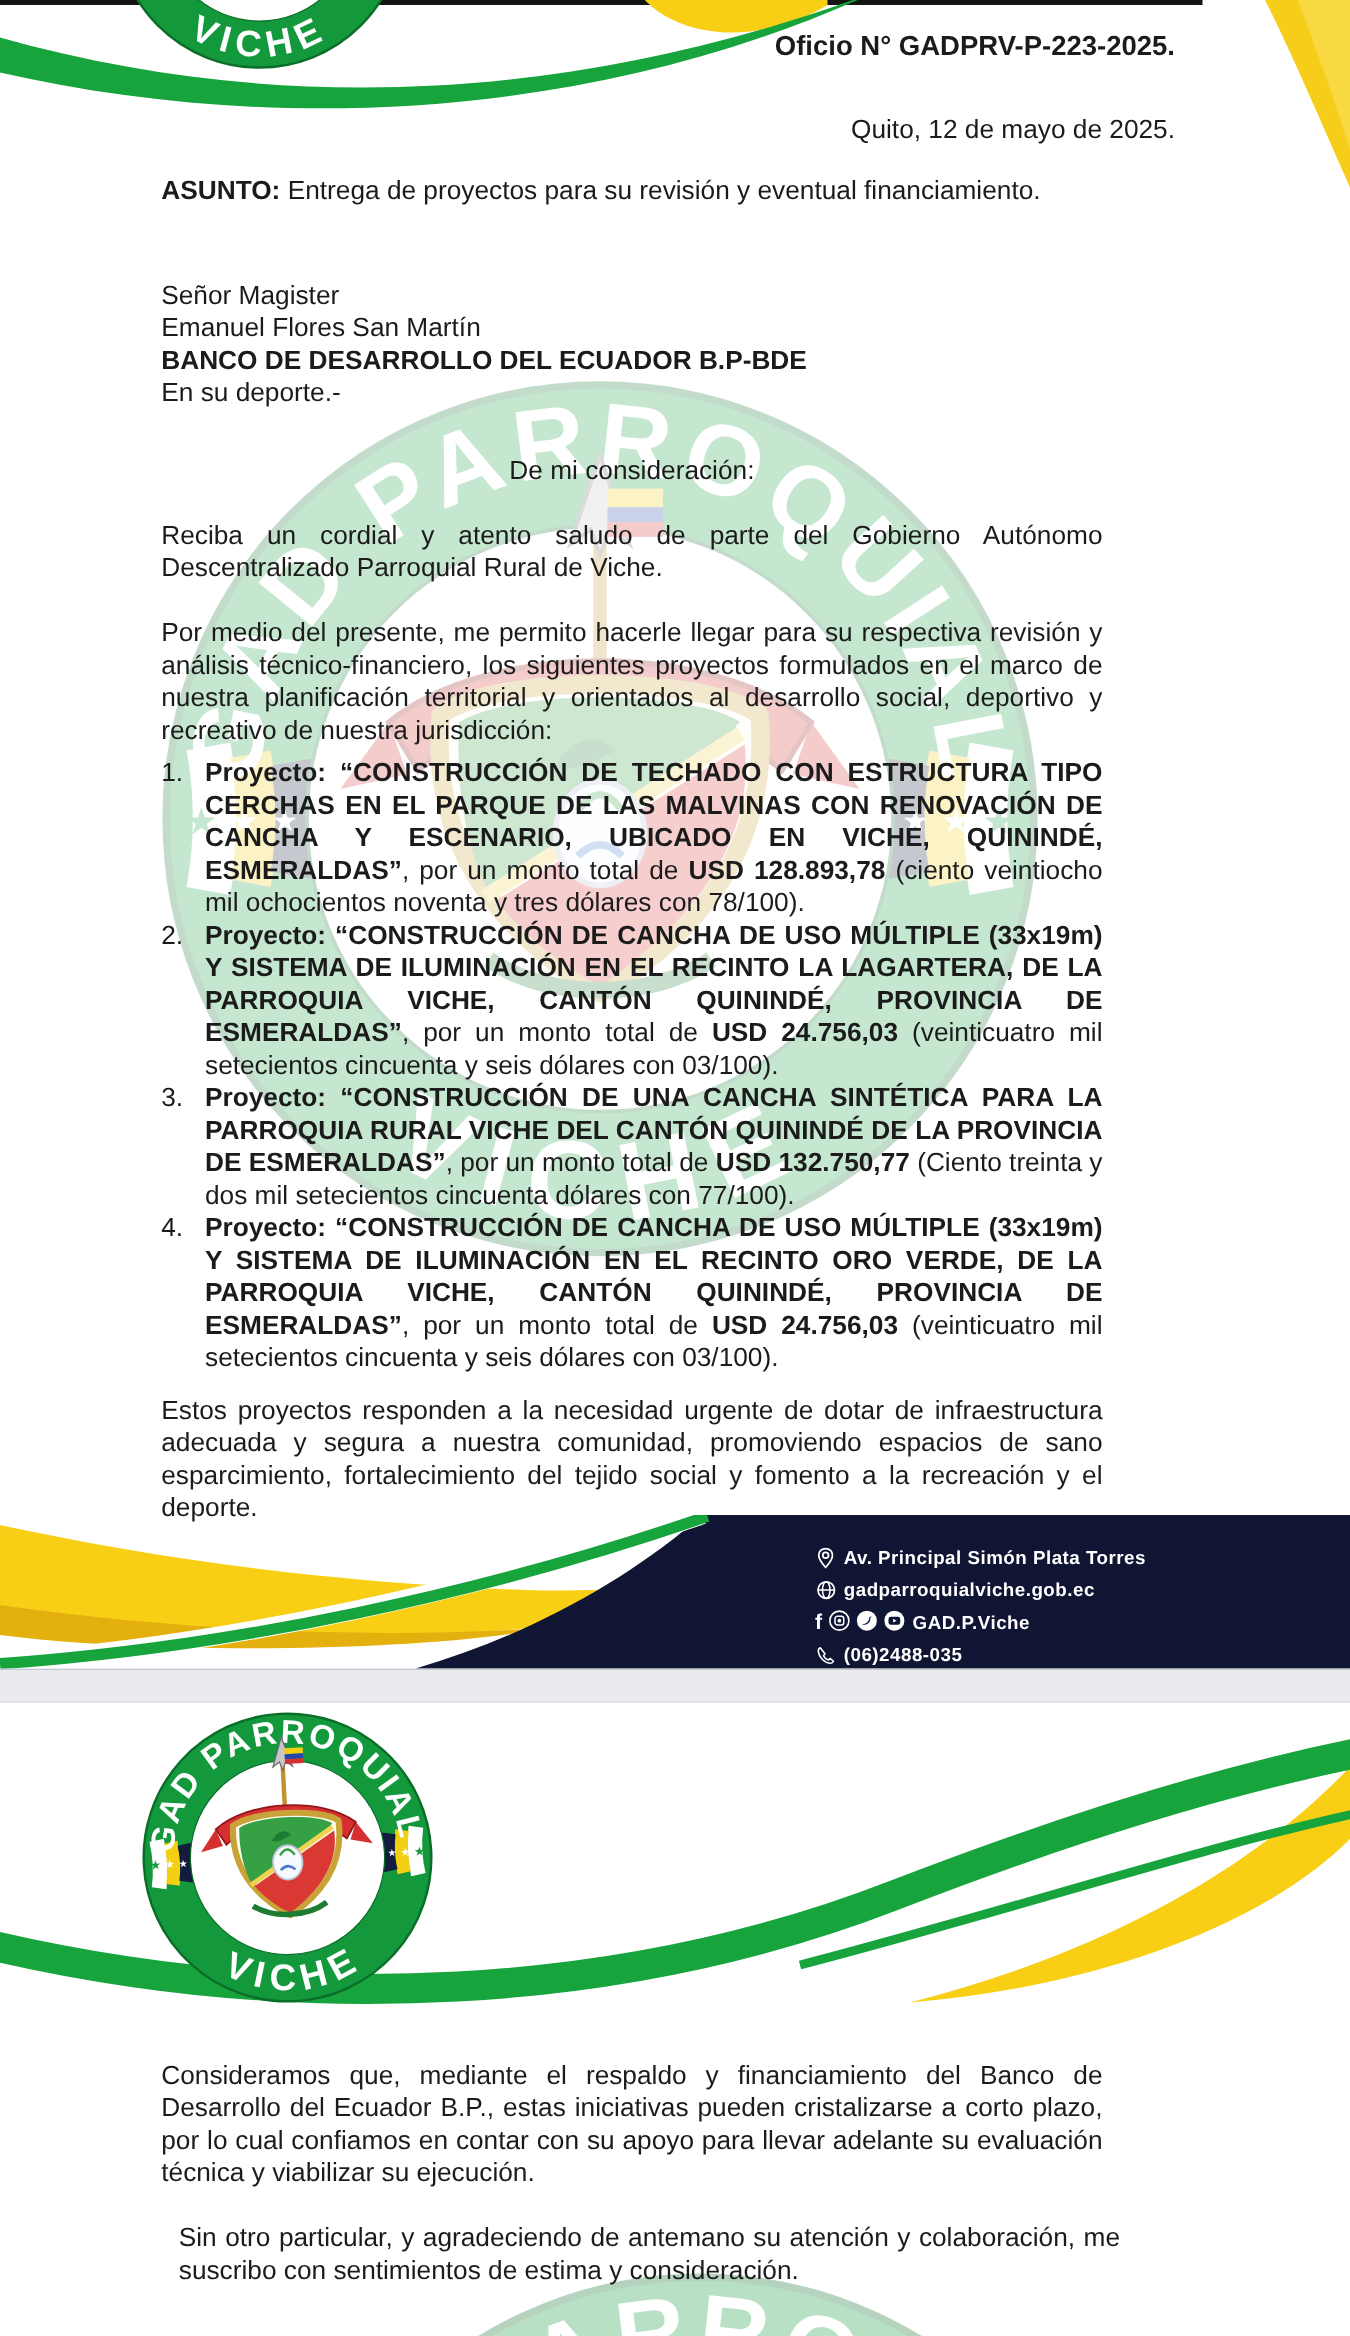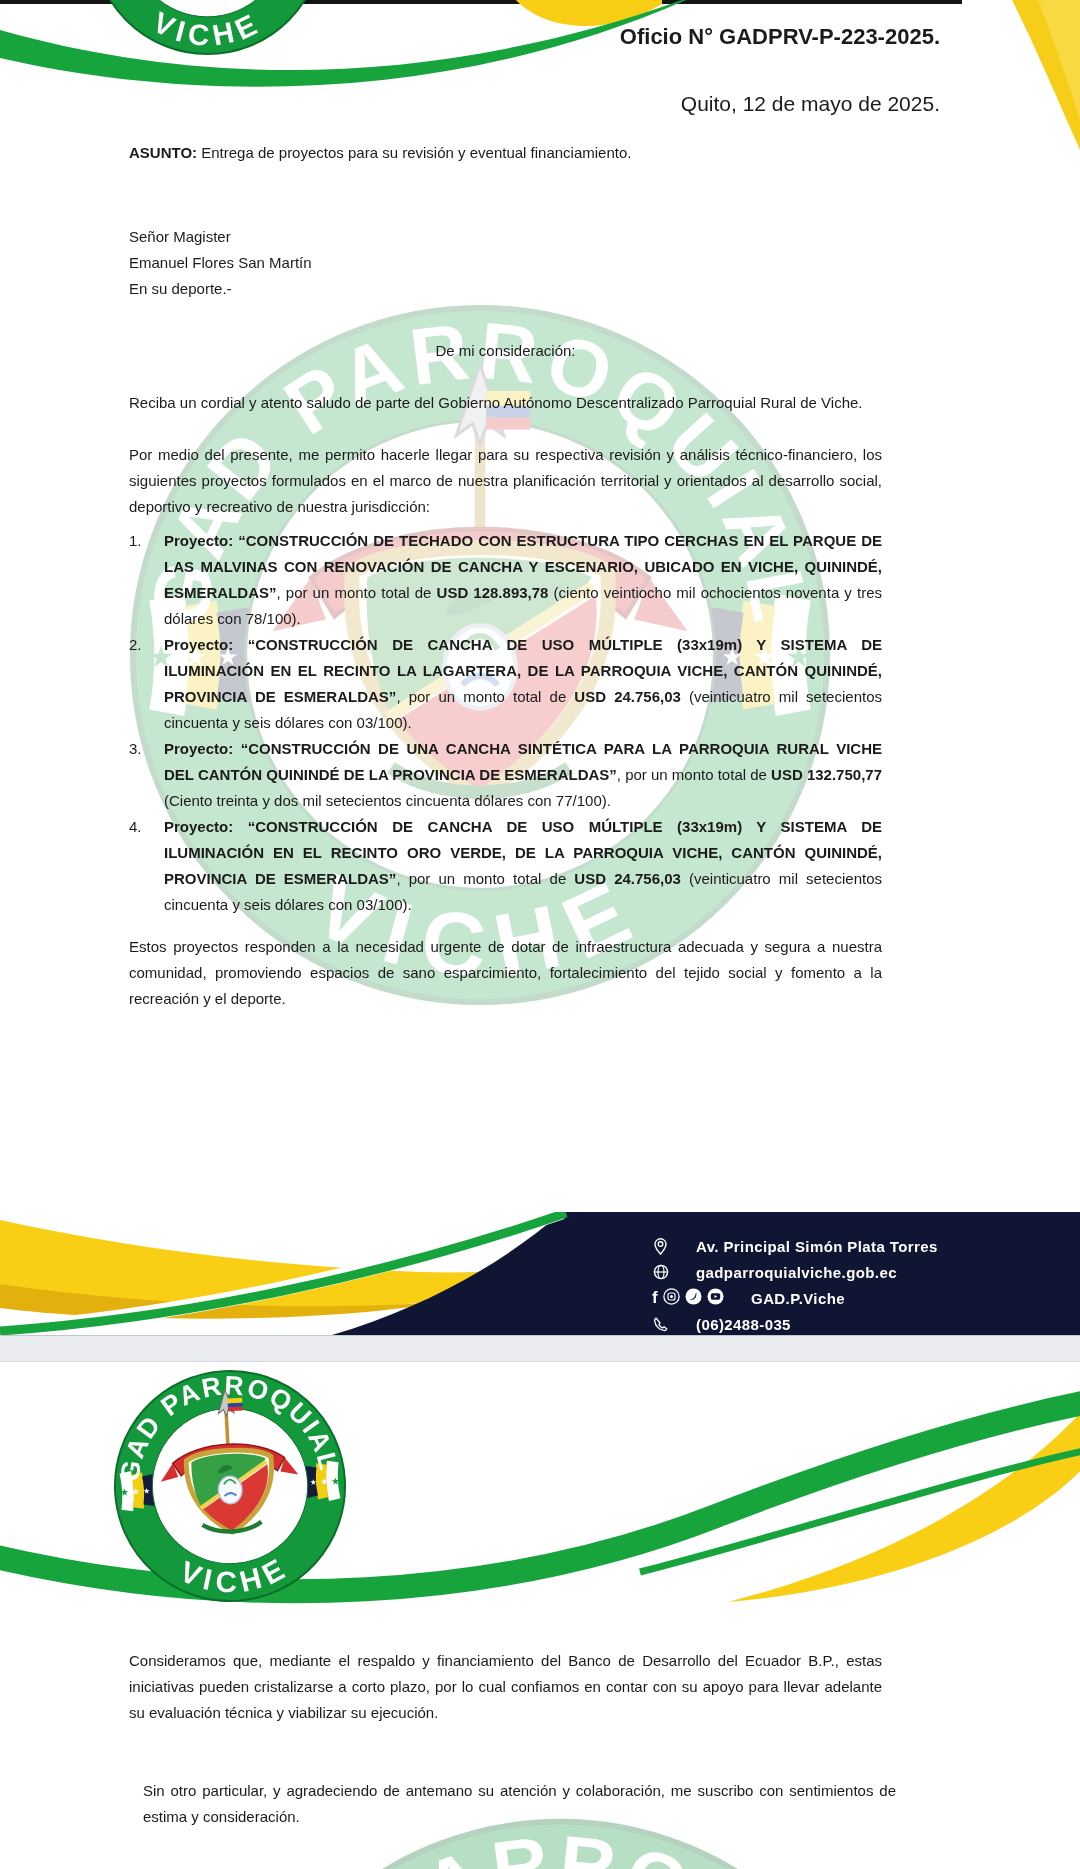--- a/index.html
+++ b/index.html
@@ -1,40 +1,40 @@
 <!DOCTYPE html>
 <html><head>
 <meta charset="utf-8">
 <style>
   html,body{margin:0;padding:0;}
   body{
     width:1080px;height:1869px;position:relative;overflow:hidden;background:#ffffff;
     font-family:"Liberation Sans", sans-serif;color:#1b1b1b;
   }
   .abs{position:absolute;}
-  .body-text{font-size:15px;line-height:26px;}
+  .body-text{font-size:21px;line-height:26px;}
   .just{text-align:justify;}
   .b{font-weight:bold;}
   .center{text-align:right;}
   
   #col1{left:129px;top:140px;width:753px;}
   #col1 .addr{margin-top:58px;}
   #col1 .salut{margin-top:36px;text-align:center;}
   #col1 .par{margin-top:26px;}
   #col1 .plist{margin-top:8px;}
   #col1 .closing{margin-top:16px;}
   .project{display:flex;}
   .project .num{width:35px;flex:none;}
   .project .ptext{flex:1;text-align:justify;}
   
   #oficio{top:24px;left:560px;width:380px;font-size:22px;font-weight:bold;}
   #dateline{top:92px;left:560px;width:380px;font-size:21px;}
   
   #footer-info{left:652px;top:1233px;width:420px;}
-  .fline{display:flex;align-items:center;gap:27px;height:26px;
+  .fline{display:flex;align-items:center;gap:6px;height:26px;
          font-size:15px;font-weight:bold;color:#ffffff;letter-spacing:.4px;}
   .fline .icn{display:inline-flex;width:17px;justify-content:center;flex:none;}
   .socrow{display:inline-flex;align-items:center;gap:5px;}
   
   #page-gap{left:0;top:1335px;width:1080px;height:27px;background:#e9ebef;
             border-top:1px solid #c3c8cf;border-bottom:1px solid #d8dce1;box-sizing:border-box;}
   #top-black-line{left:0;top:0;width:962px;height:4px;background:#141414;}
   .seal-svg{position:absolute;}
   #col2a{left:129px;top:1648px;width:753px;}
   #col2b{left:143px;top:1778px;width:753px;}
@@ -109,20 +109,21 @@
 <div id="dateline" class="abs center">Quito, 12 de mayo de 2025.</div>
 
 <div id="col1" class="abs body-text">
   <div>
     <span class="b">ASUNTO:</span><span> Entrega de proyectos para su revisión y eventual financiamiento.</span>
   </div>
 
   <div class="addr">
     <div>Señor Magister</div>
     <div>Emanuel Flores San Martín</div>
+    <div class="b">BANCO DE DESARROLLO DEL ECUADOR B.P-BDE</div>
     <div>En su deporte.-</div>
   </div>
 
   <div class="salut">De mi consideración:</div>
 
   <div class="par just">Reciba un cordial y atento saludo de parte del Gobierno Autónomo Descentralizado Parroquial Rural de Viche.</div>
 
   <div class="par just">Por medio del presente, me permito hacerle llegar para su respectiva revisión y análisis técnico-financiero, los siguientes proyectos formulados en el marco de nuestra planificación territorial y orientados al desarrollo social, deportivo y recreativo de nuestra jurisdicción:</div>
 
   <div class="plist">

